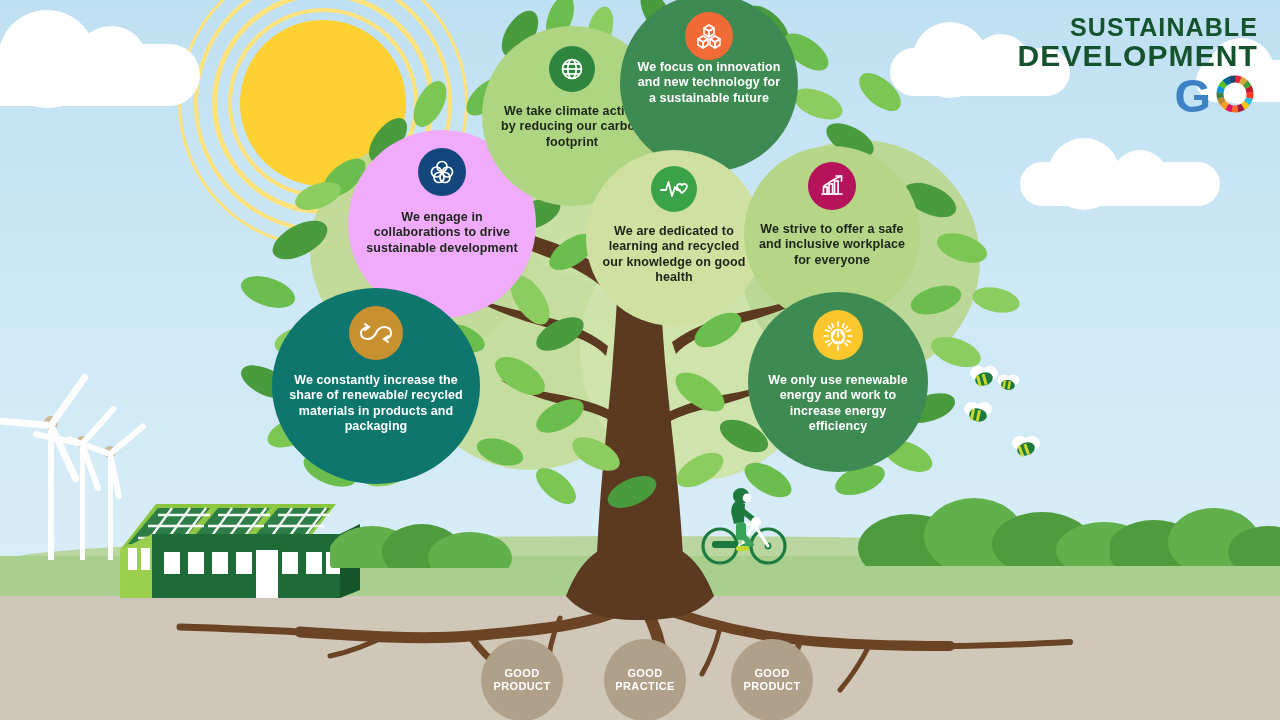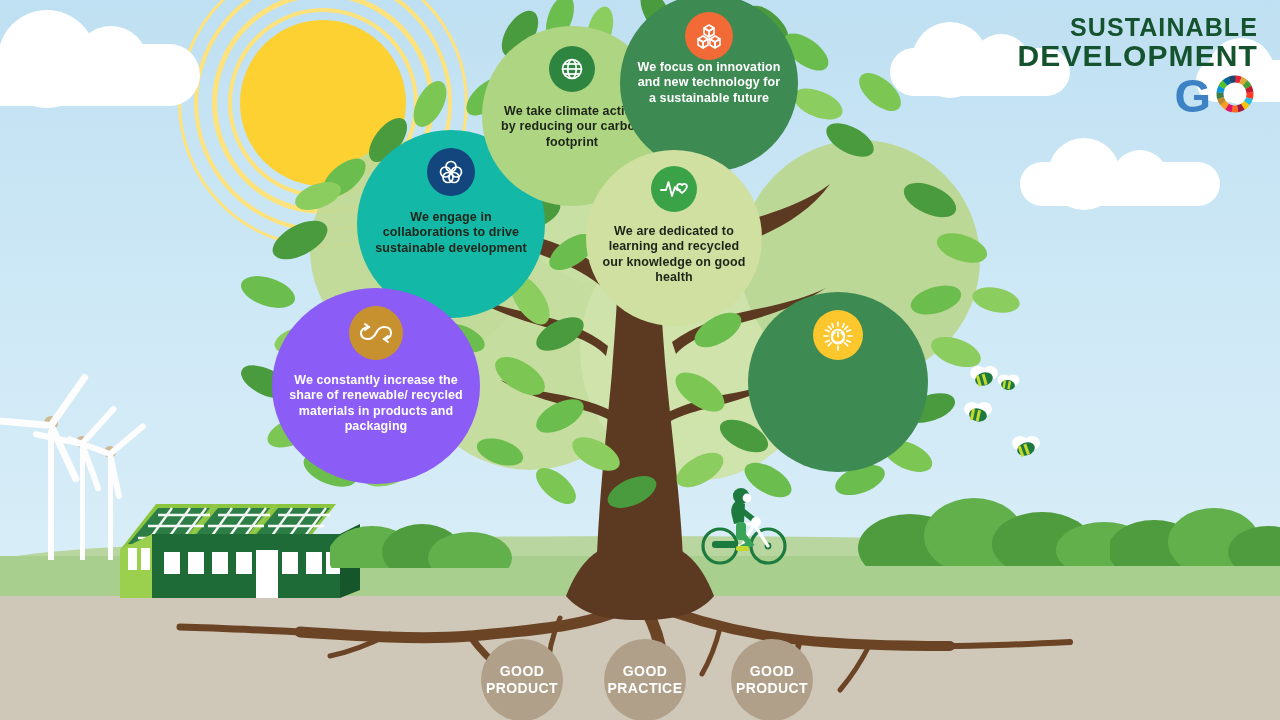--- a/index.html
+++ b/index.html
@@ -56,21 +56,21 @@
     letter-spacing:.1px; padding:0 14px; }
   .bubble.dark .txt { color:#ffffff; }
   .bubble.light .txt { color:#1d2419; }
   .badge { border-radius:50%; display:flex; align-items:center;
     justify-content:center; flex:0 0 auto; }
 
   
   .root-node { position:absolute; width:82px; height:82px; border-radius:50%;
     background:#b0a089; display:flex; align-items:center; justify-content:center;
     text-align:center; }
-  .root-node span { color:#ffffff; font-size:14px; font-weight:700;
+  .root-node span { color:#ffffff; font-size:11px; font-weight:700;
     line-height:1.22; letter-spacing:.4px; }
 
   
   #sdg { position:absolute; right:22px; top:14px; text-align:right; }
   #sdg .l1, #sdg .l2 { font-weight:800; color:#14532d; letter-spacing:1.1px;
     line-height:1.04; }
   #sdg .l1 { font-size:25px; }
   #sdg .l2 { font-size:30px; }
   #sdg .l3 { display:flex; align-items:center; justify-content:flex-end;
     margin-top:1px; }
@@ -381,21 +381,21 @@
       <ellipse cx="8" cy="6" rx="6.5" ry="5.5" fill="#ffffff"></ellipse>
       <ellipse cx="17" cy="6" rx="6.5" ry="5.5" fill="#ffffff"></ellipse>
       <ellipse cx="12" cy="11" rx="7" ry="5" fill="#1d7a3e" transform="rotate(10 12 11)"></ellipse>
       <g transform="rotate(10 12 11)">
         <rect x="7" y="7" width="2.4" height="8" fill="#c6d92e"></rect>
         <rect x="12" y="7" width="2.4" height="8" fill="#c6d92e"></rect>
       </g>
     </svg>
   </div>
 
-  <div class="bubble light" style="left:357px;top:130px;width:188px;height:188px;background:#14b8a6;padding-top:18px;">
+  <div class="bubble light" style="left:348px;top:130px;width:188px;height:188px;background:#f0abfc;padding-top:18px;">
     <div class="badge" style="width:48px;height:48px;background:#13467d;">
       <svg width="30" height="30" viewBox="0 0 30 30">
         <g fill="none" stroke="#ffffff" stroke-width="1.7">
           <circle cx="15" cy="9.5" r="5"></circle>
             <circle cx="9.5" cy="15" r="5"></circle>
           <circle cx="20.5" cy="15" r="5"></circle>
             <circle cx="12" cy="20.5" r="5"></circle>
           <circle cx="18" cy="20.5" r="5"></circle>
         </g>
       </svg>
@@ -441,22 +441,37 @@
     <div class="badge" style="width:46px;height:46px;background:#3aa348;">
       <svg width="32" height="28" viewBox="0 0 32 28">
         <path d="M3 15 H8 L10.5 7 L14 21 L17 12 L19 15 H22" fill="none" stroke="#ffffff" stroke-width="1.8" stroke-linecap="round" stroke-linejoin="round"></path>
         <path d="M24 10 C 21.5 7.5, 18 9.5, 19.5 13 C 20.6 15.5, 24 18, 24 18
                  C 24 18, 27.4 15.5, 28.5 13 C 30 9.5, 26.5 7.5, 24 10 Z" fill="none" stroke="#ffffff" stroke-width="1.8"></path>
       </svg>
     </div>
     <div class="txt" style="margin-top:12px;">We are dedicated to learning and recycled our knowledge on good health</div>
   </div>
 
-
-  <div class="bubble dark" style="left:272px;top:288px;width:208px;height:196px;background:#8b5cf6;padding-top:18px;">
+  <div class="bubble light" style="left:744px;top:146px;width:176px;height:176px;background:#b4d686;padding-top:16px;">
+    <div class="badge" style="width:48px;height:48px;background:#b5145a;">
+      <svg width="30" height="30" viewBox="0 0 30 30">
+        <g fill="none" stroke="#ffffff" stroke-width="1.7" stroke-linecap="round">
+          <line x1="5" y1="23" x2="25" y2="23"></line>
+          <rect x="6.5" y="16" width="3.6" height="7"></rect>
+          <rect x="12" y="13" width="3.6" height="10"></rect>
+          <rect x="17.5" y="10" width="3.6" height="13"></rect>
+          <path d="M7 15 L 13 11 L 18 8 L 24 5"></path>
+          <path d="M19 5 L24.5 5 L24.5 10"></path>
+        </g>
+      </svg>
+    </div>
+    <div class="txt" style="margin-top:12px;">We strive to offer a safe and inclusive workplace for everyone</div>
+  </div>
+
+  <div class="bubble dark" style="left:272px;top:288px;width:208px;height:196px;background:#0f766e;padding-top:18px;">
     <div class="badge" style="width:54px;height:54px;background:#c8912f;">
       <svg width="38" height="26" viewBox="0 0 38 26">
         <g fill="none" stroke="#ffffff" stroke-width="2" stroke-linecap="round">
           <path d="M12 7 C 6 7, 4 11, 4 13 C 4 17, 7 19, 11 19
                    C 16 19, 18 15, 19 13 C 20 11, 22 7, 27 7
                    C 31 7, 34 9, 34 13 C 34 16, 32 19, 27 19"></path>
           <path d="M8 4 L12 7 L8 10"></path>
           <path d="M31 22 L27 19 L31 16"></path>
         </g>
       </svg>
@@ -481,20 +496,21 @@
           <line x1="11.2" y1="25.8" x2="8.4" y2="28.6"></line>
           <line x1="12" y1="6.6" x2="13.4" y2="10.2"></line>
           <line x1="24" y1="6.6" x2="22.6" y2="10.2"></line>
           <line x1="5.6" y1="13" x2="9.2" y2="14.4"></line>
           <line x1="30.4" y1="13" x2="26.8" y2="14.4"></line>
           <line x1="5.6" y1="25" x2="9.2" y2="23.6"></line>
           <line x1="30.4" y1="25" x2="26.8" y2="23.6"></line>
         </g>
       </svg>
     </div>
+    <div class="txt" style="margin-top:13px;">We only use renewable energy and work to increase energy efficiency</div>
   </div>
 
   <div class="root-node" style="left:481px;top:639px;">
     <span>
       <span>GOOD</span><br>
       <span>PRODUCT</span>
     </span>
   </div>
   <div class="root-node" style="left:604px;top:639px;">
     <span>

